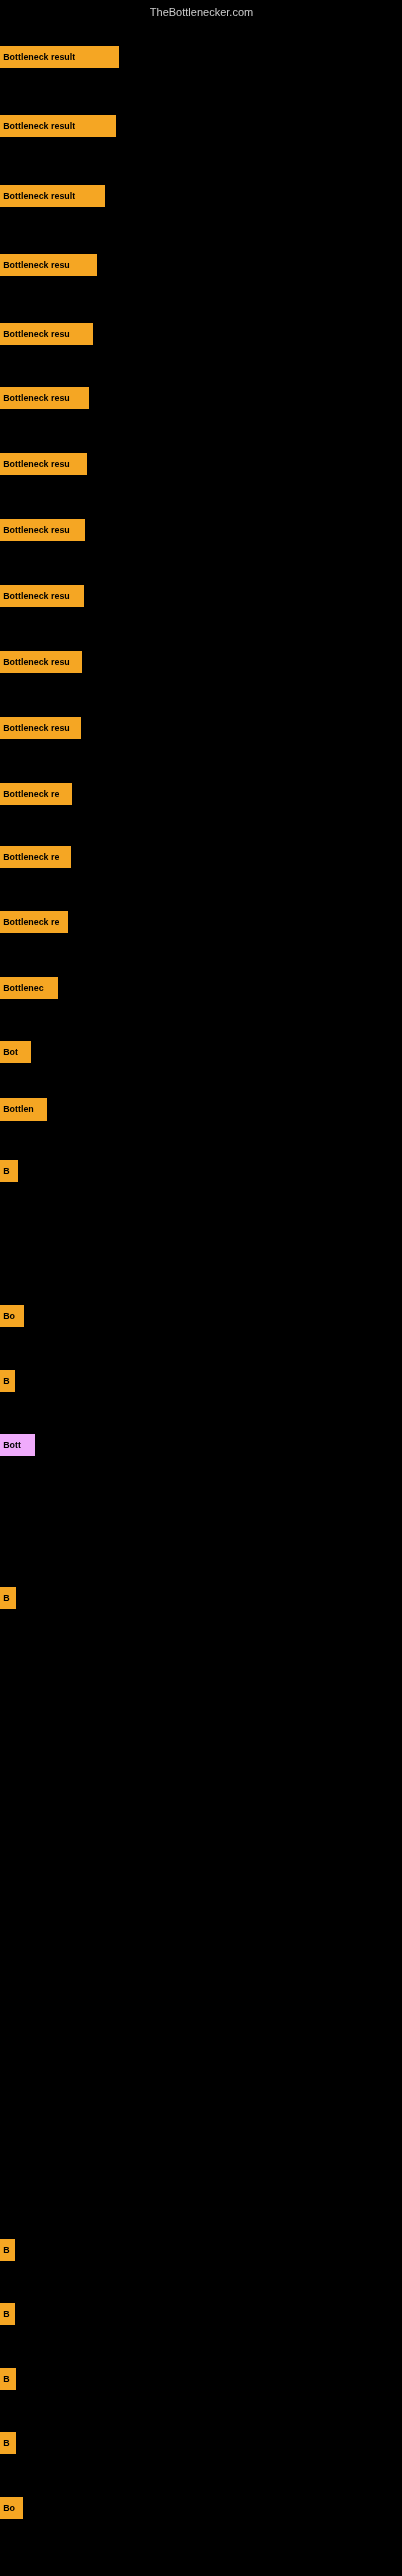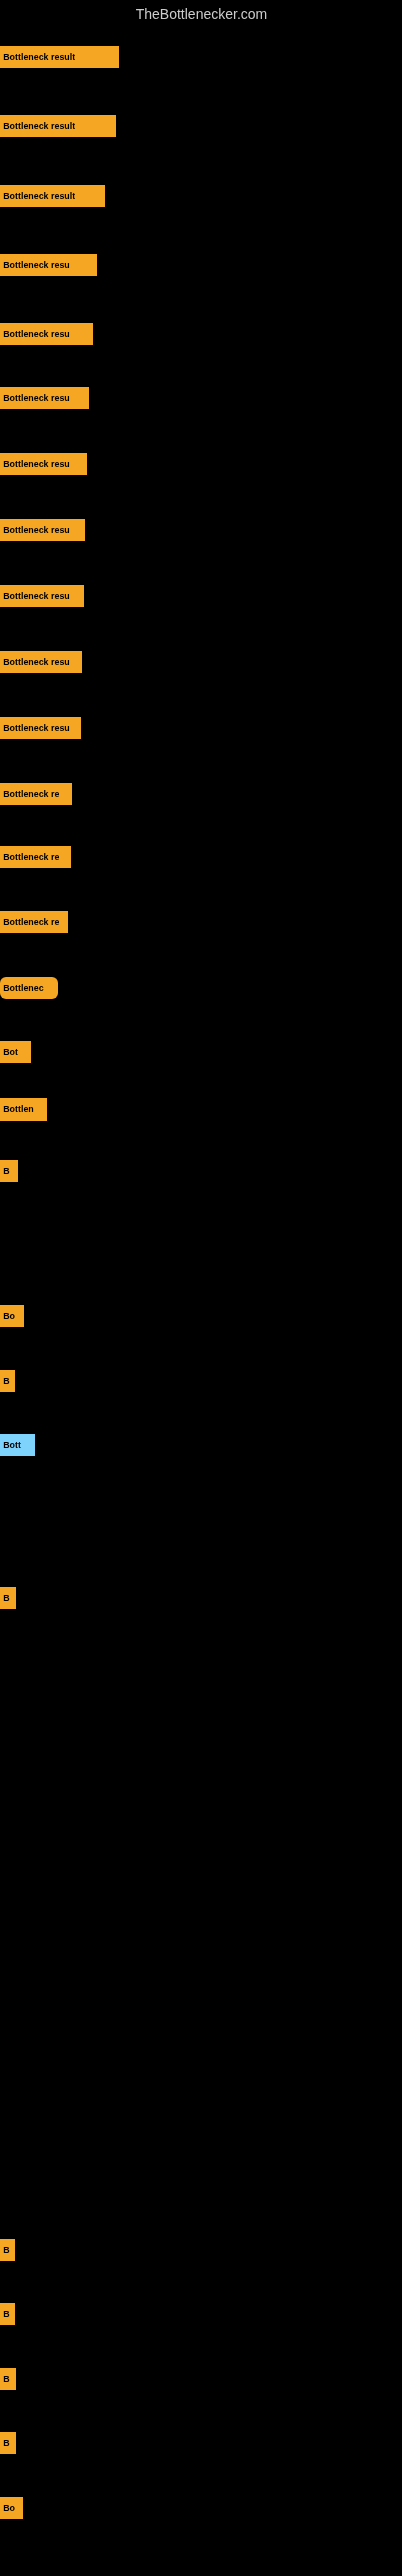--- a/index.html
+++ b/index.html
@@ -12,21 +12,21 @@
       background-color: #000000;
       font-family: Arial, sans-serif;
       width: 403px;
       min-height: 2576px;
       position: relative;
     }
 
     .site-title {
       text-align: center;
       color: #cccccc;
-      font-size: 14px;
+      font-size: 11px;
       padding: 6.4px 0 3.2px 0;
     }
 
     .bars-section {
       padding-top: 1.6px;
     }
   </style>
 </head>
 <body>
 
@@ -101,21 +101,21 @@
     <div style="background-color: rgb(245, 166, 35); width: 71px; height: 22.5px; display: flex; align-items: center; padding: 0px 3.2px; overflow: hidden;">
       <span style="color: rgb(0, 0, 0); font-size: 8.9px; font-weight: bold; white-space: nowrap; overflow: hidden;">Bottleneck re</span>
     </div>
   </div>
 <div style="position: absolute; left: 0px; top: 910px; width: 403px; height: 24px; display: flex; align-items: center;">
     <div style="background-color: rgb(245, 166, 35); width: 68px; height: 22.5px; display: flex; align-items: center; padding: 0px 3.2px; overflow: hidden;">
       <span style="color: rgb(0, 0, 0); font-size: 8.9px; font-weight: bold; white-space: nowrap; overflow: hidden;">Bottleneck re</span>
     </div>
   </div>
 <div style="position: absolute; left: 0px; top: 976px; width: 403px; height: 24px; display: flex; align-items: center;">
-    <div style="background-color: rgb(245, 166, 35); width: 58px; height: 22.5px; display: flex; align-items: center; padding: 0px 3.2px; overflow: hidden; border-radius: 6px;">
+    <div style="background-color: rgb(245, 166, 35); width: 58px; height: 22.5px; display: flex; align-items: center; padding: 0px 3.2px; overflow: hidden;">
       <span style="color: rgb(0, 0, 0); font-size: 8.9px; font-weight: bold; white-space: nowrap; overflow: hidden;">Bottlenec</span>
     </div>
   </div>
 <div style="position: absolute; left: 0px; top: 1040px; width: 329px; height: 24px; display: flex; align-items: center;">
     <div style="background-color: rgb(245, 166, 35); width: 31px; height: 22.5px; display: flex; align-items: center; padding: 0px 3.2px; overflow: hidden;">
       <span style="color: rgb(0, 0, 0); font-size: 8.9px; font-weight: bold; white-space: nowrap; overflow: hidden;">Bot</span>
     </div>
   </div>
 <div style="position: absolute; left: 0px; top: 1098px; width: 403px; height: 24px; display: flex; ">
     <div style="background-color: rgb(245, 166, 35); width: 47px; height: 22.5px; display: flex; align-items: center; padding: 0px 3.2px; overflow: hidden;">
@@ -132,21 +132,21 @@
     <div style="background-color: rgb(245, 166, 35); width: 24px; height: 22.5px; display: flex; align-items: center; padding: 0px 3.2px; overflow: hidden;">
       <span style="color: rgb(0, 0, 0); font-size: 8.9px; font-weight: bold; white-space: nowrap; overflow: hidden;">Bo</span>
     </div>
   </div>
 <div style="position: absolute; left: 0px; top: 1369px; width: 403px; height: 24px; display: flex; align-items: center;">
     <div style="background-color: rgb(245, 166, 35); width: 14.5px; height: 22.5px; display: flex; align-items: center; padding: 0px 3.2px; overflow: hidden;">
       <span style="color: rgb(0, 0, 0); font-size: 8.9px; font-weight: bold; white-space: nowrap; overflow: hidden;">B</span>
     </div>
   </div>
 <div style="position: absolute; left: 0px; top: 1433px; width: 403px; height: 24px; display: flex; align-items: center;">
-    <div style="background-color: #7dd3fc; width: 35px; height: 22.5px; display: flex; align-items: center; padding: 0px 3.2px; overflow: hidden;">
+    <div style="background-color: #f0abfc; width: 35px; height: 22.5px; display: flex; align-items: center; padding: 0px 3.2px; overflow: hidden;">
       <span style="color: rgb(0, 0, 0); font-size: 8.9px; font-weight: bold; white-space: nowrap; overflow: hidden;">Bott</span>
     </div>
   </div>
 <div style="position: absolute; left: 0px; top: 1505px; width: 403px; height: 24px; display: flex; align-items: center;"></div>
 <div style="position: absolute; left: 0px; top: 1586px; width: 403px; height: 24px; display: flex; align-items: center;">
     <div style="background-color: rgb(245, 166, 35); width: 16px; height: 22.5px; display: flex; align-items: center; padding: 0px 3.2px; overflow: hidden;">
       <span style="color: rgb(0, 0, 0); font-size: 8.9px; font-weight: bold; white-space: nowrap; overflow: hidden;">B</span>
     </div>
   </div>
 <div style="position: absolute; left: 0px; top: 1650px; width: 403px; height: 24px; display: flex; align-items: center;"></div>

